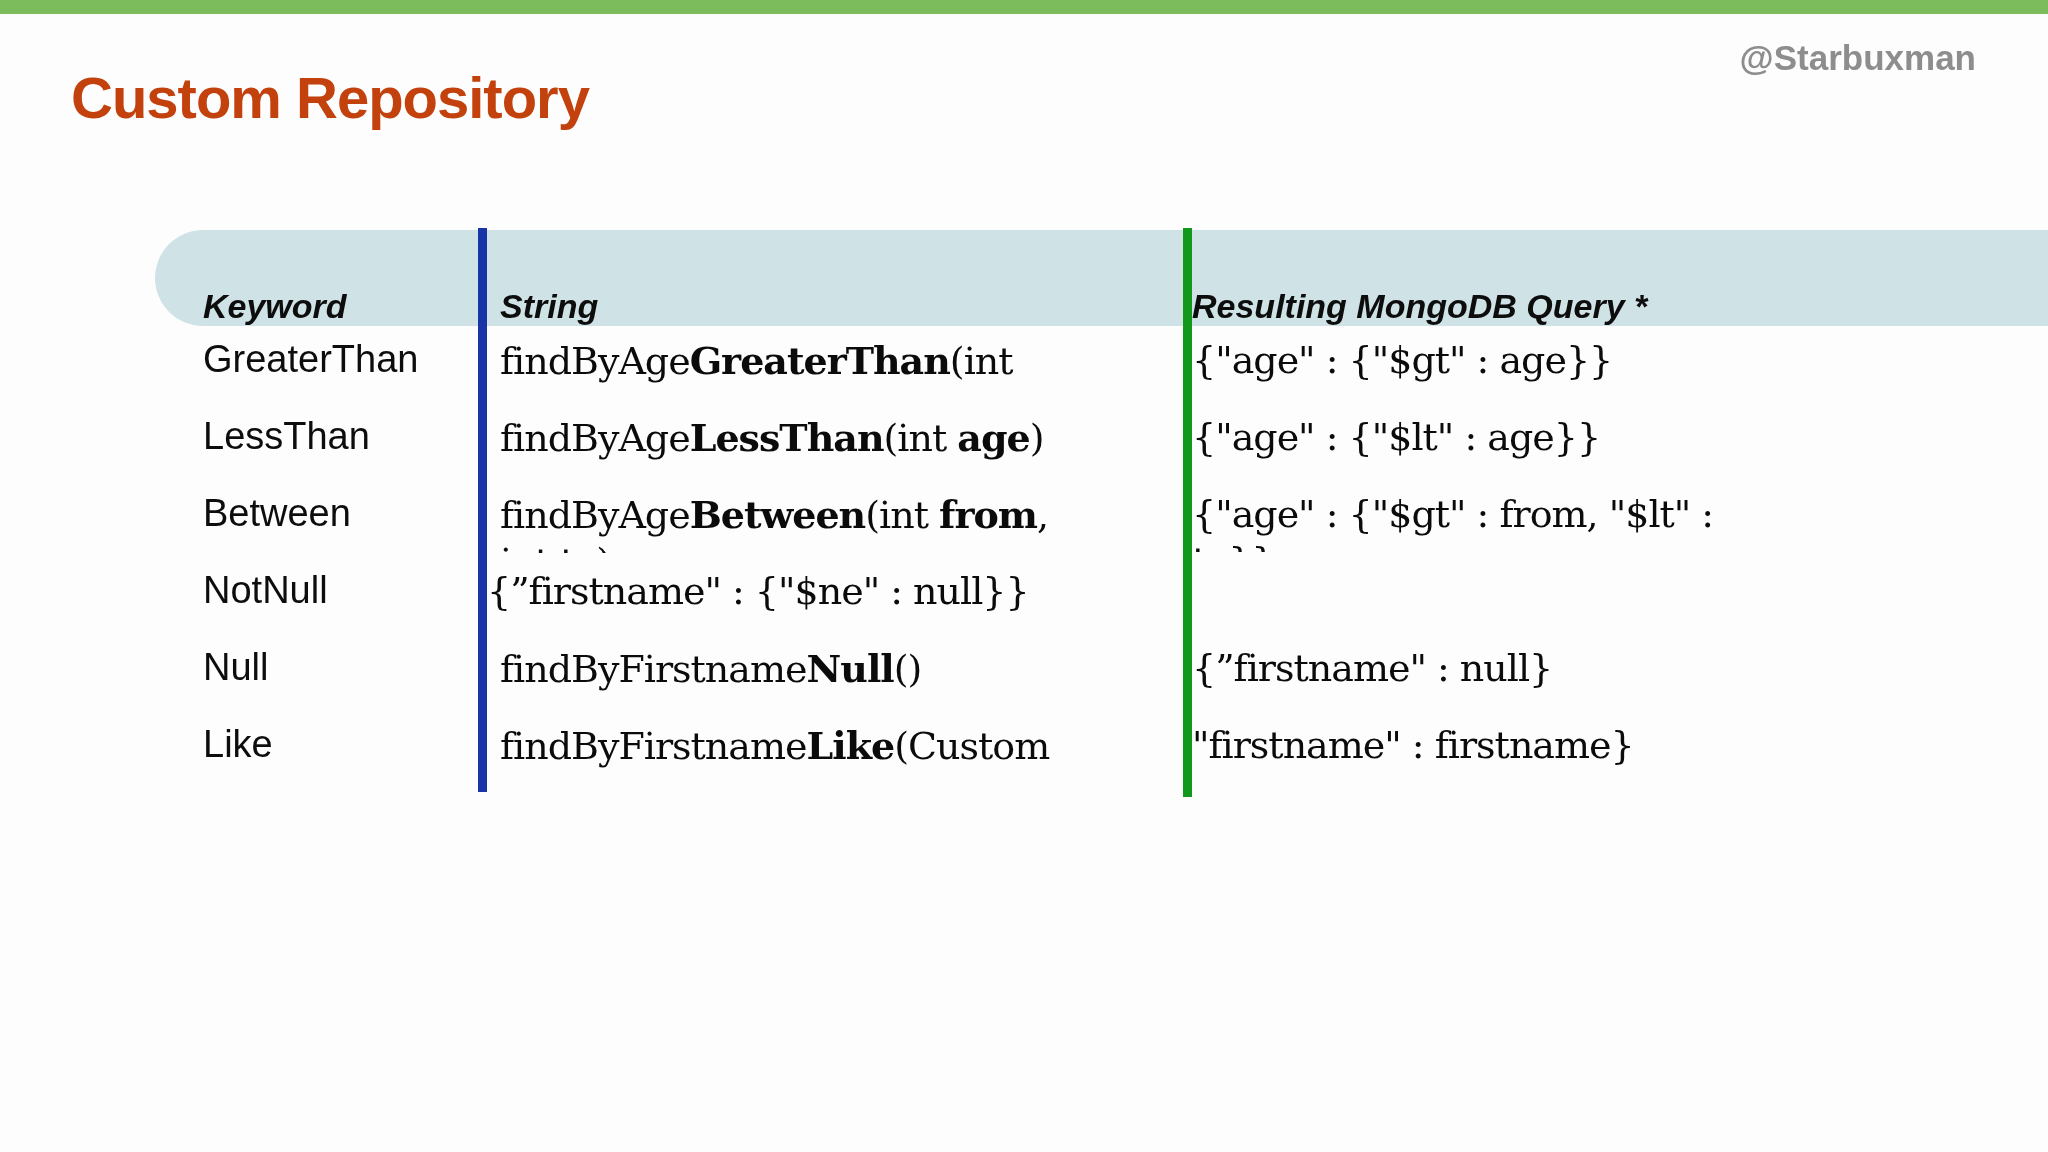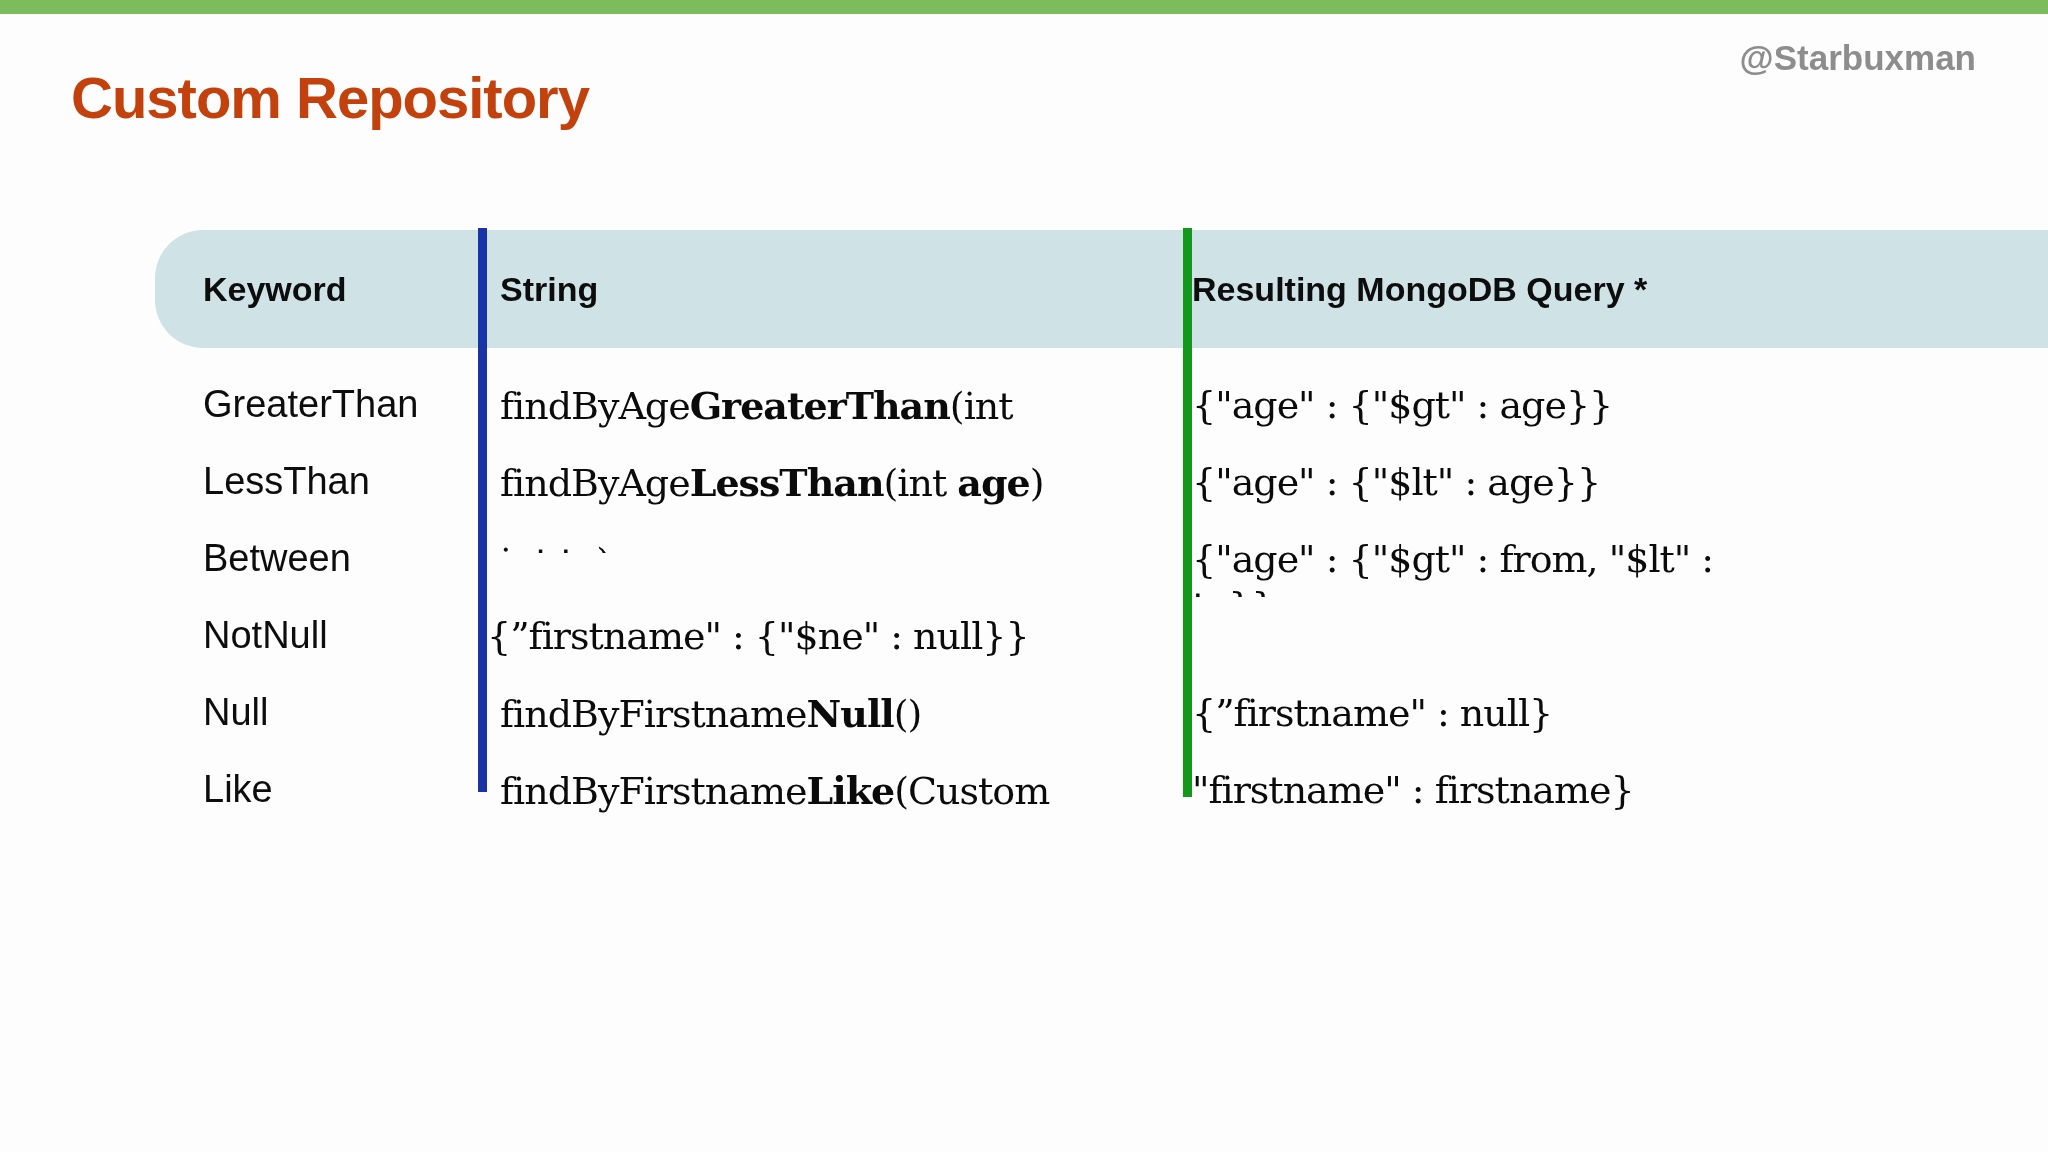--- a/index.html
+++ b/index.html
@@ -39,23 +39,24 @@
     color: #8d8d8d;
   }
   .table {
     position: absolute;
     left: 155px;
     top: 230px;
     width: 1893px;
   }
   .table-header {
     display: flex;
-    height: 118px;
+    height: 96px;
     border-radius: 48px 0 0 48px;
-    align-items: center;
+    align-items: flex-end;
+    font-style: italic;
   }
   .col-head {
     font-size: 34px;
     font-weight: 700;
     color: #0d0d0d;
     box-sizing: border-box;
   }
   .col-keyword { width: 332px; padding-left: 48px; box-sizing: border-box; }
   .col-sample  { width: 705px; padding-left: 13px; box-sizing: border-box; }
   .col-query   { flex: 1; box-sizing: border-box; }
@@ -67,21 +68,20 @@
   .divider-sample { left: 323px; height: 564px; }
   .divider-query  { left: 1028px; height: 569px; }
   .table-rows { }
   .table-row {
     display: flex;
     height: 77px;
     align-items: flex-start;
   }
   .cell {
     padding-top: 12px;
-    margin-top: 23px;
   }
   .keyword-text {
     font-size: 38px;
     color: #0d0d0d;
   }
   .code-text {
     font-family: "DejaVu Serif", serif;
     font-size: 38px;
     color: #0b0b0b;
     letter-spacing: -1px;
@@ -145,20 +145,21 @@
       <div class="code-text">{"age" : {"$lt" : age}}</div>
 
     </div>
   </div>
 
   <div class="table-row">
     <div class="cell col-keyword">
       <div class="keyword-text">Between</div>
     </div>
     <div class="cell col-sample">
+      <div class="code-text"><span>findByAge</span><span class="seg-bold">Between</span><span>(int </span><span class="seg-bold">from</span><span>,</span></div>
       <div class="code-text overflow-line">int to)</div>
     </div>
     <div class="cell col-query">
       <div class="code-text">{"age" : {"$gt" : from, "$lt" :</div>
       <div class="code-text overflow-line">to}}</div>
     </div>
   </div>
 
   <div class="table-row">
     <div class="cell col-keyword">

